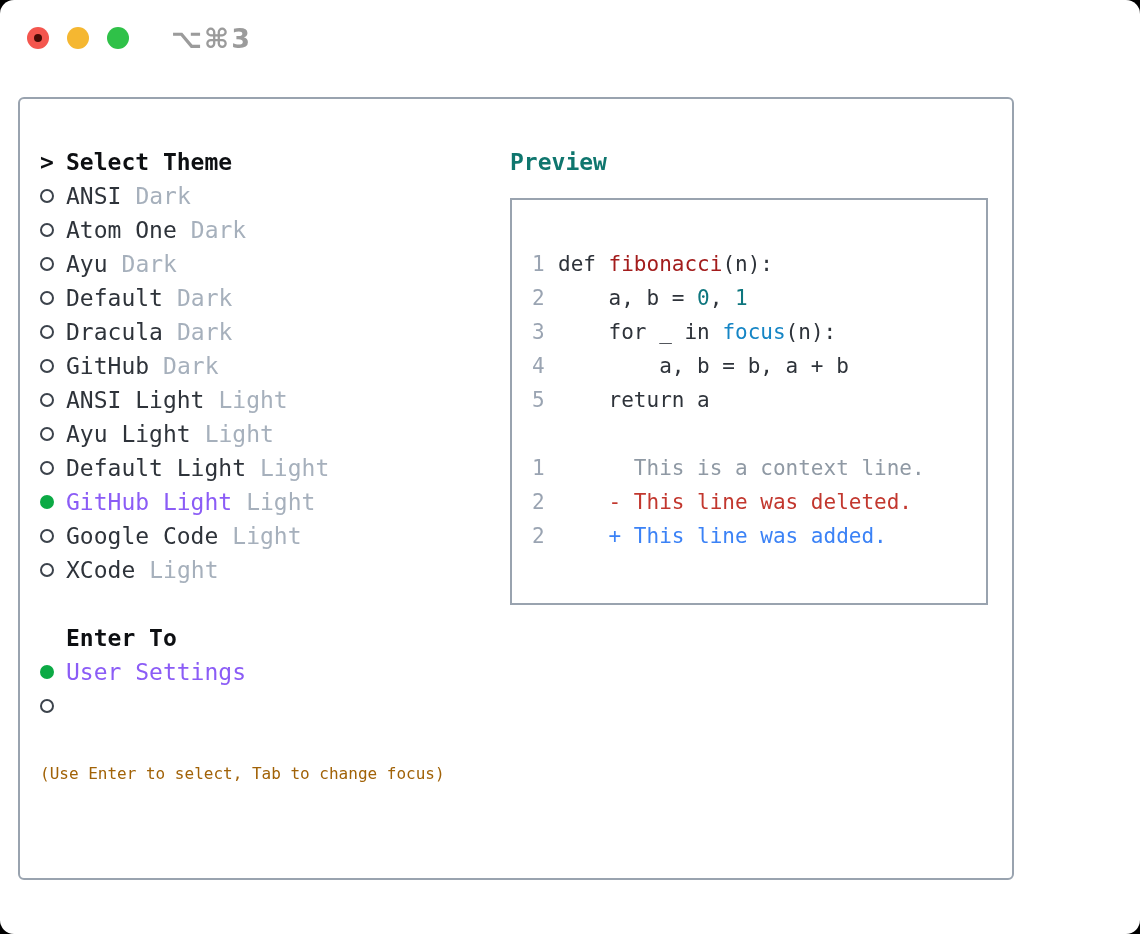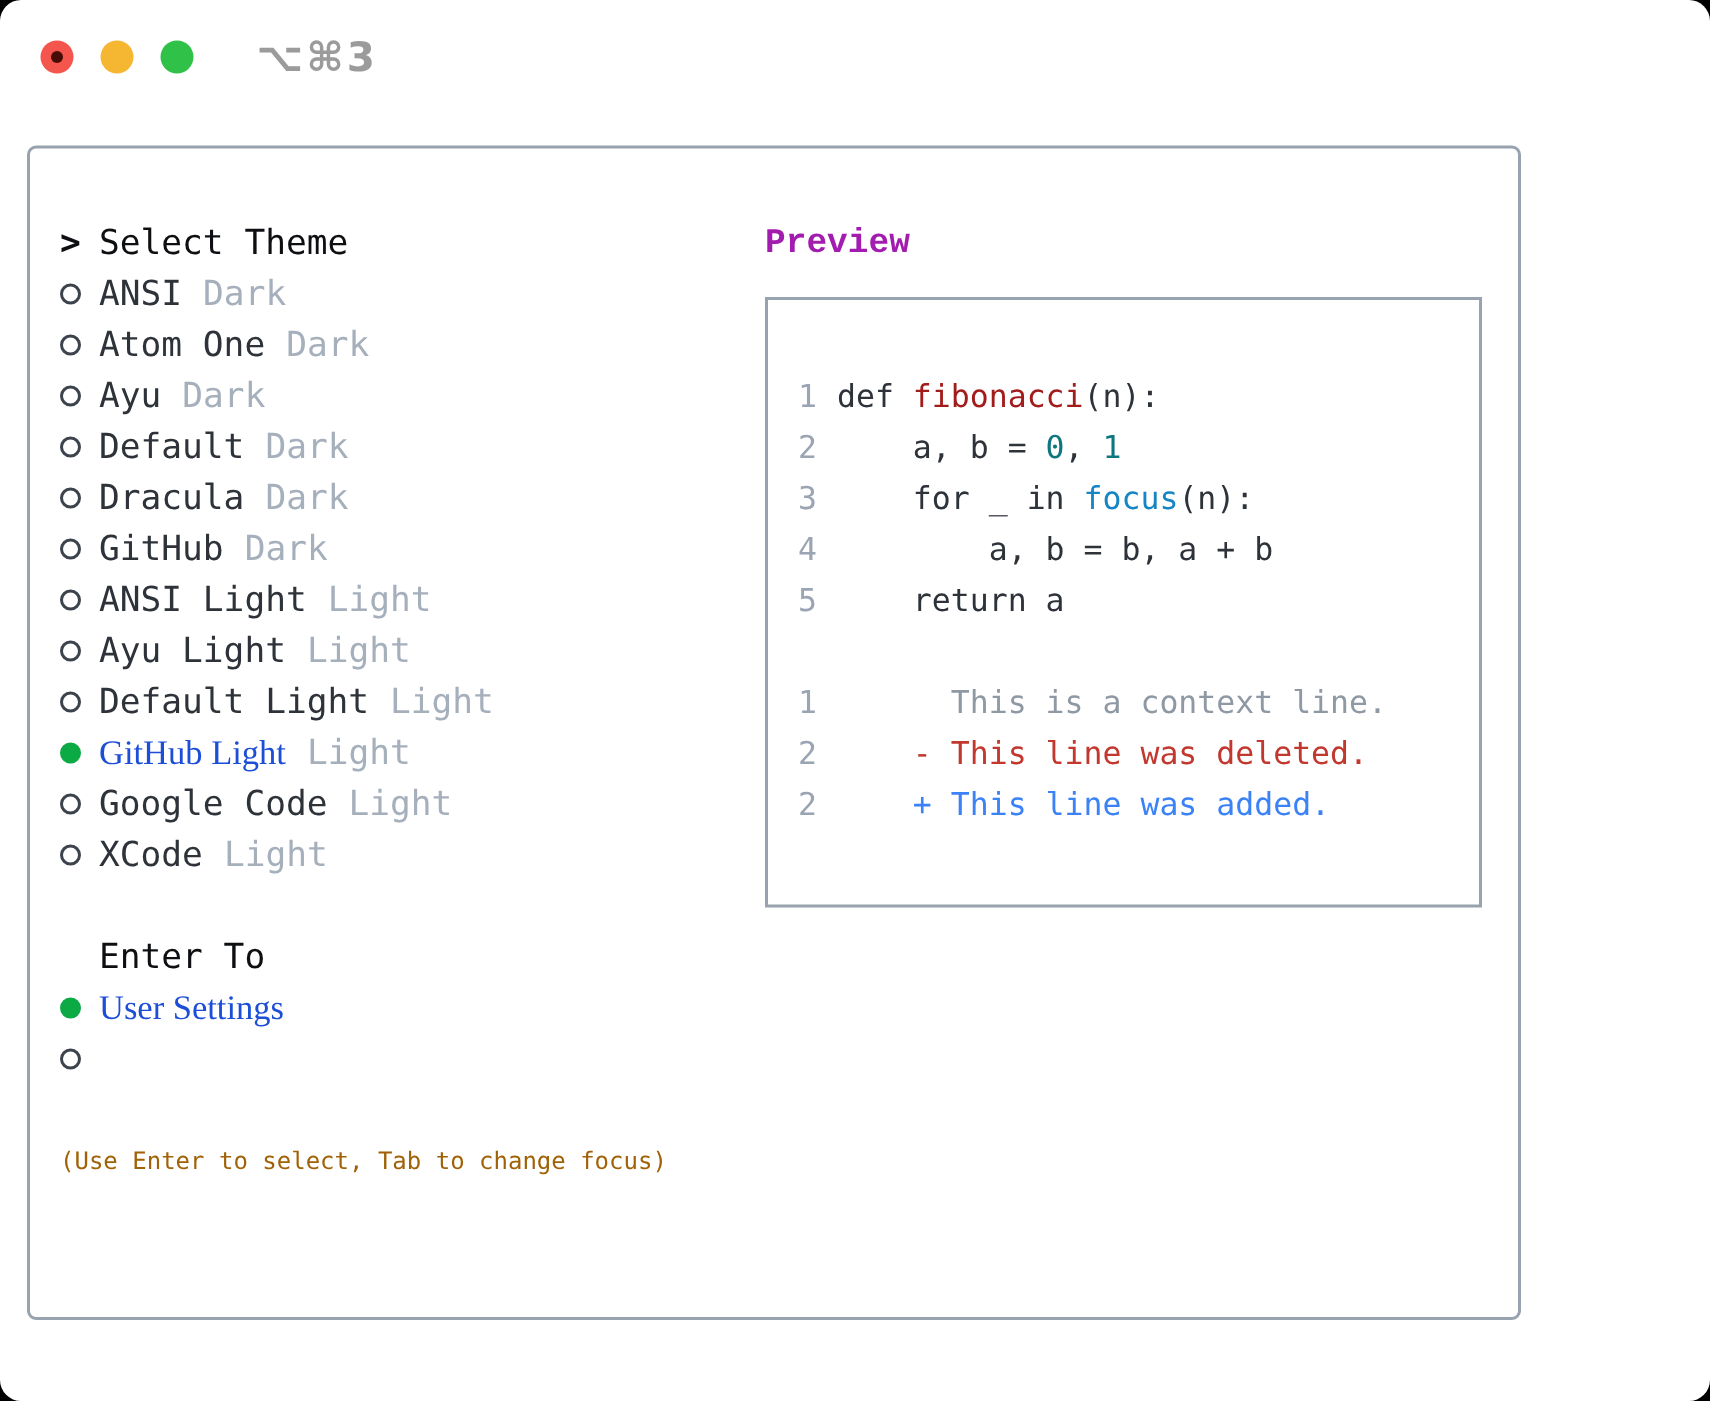--- a/index.html
+++ b/index.html
@@ -18,31 +18,31 @@
   .panel{
     position:absolute;left:18px;top:97px;width:996px;height:783px;
     border:2px solid #99a3af;border-radius:6px;box-sizing:border-box;
     display:flex;padding:46px 20px 0 20px;background:#fff;
   }
   .left-col{width:470px;flex-shrink:0;}
   .right-col{flex:1;}
   .row{display:flex;align-items:center;height:34px;font-size:23px;color:#2e333a;}
   .marker{width:26px;flex-shrink:0;display:flex;align-items:center;}
   .prefix{color:#0d0f12;font-weight:bold;font-size:23px;}
-  .title-text{font-weight:normal;color:#0d0f12;}
+  .title-text{font-weight:bold;color:#0d0f12;}
   .radio{width:14px;height:14px;border:2px solid #3c434c;border-radius:50%;box-sizing:border-box;}
   .radio.on{background:#0caa45;border-color:#0caa45;}
   .theme-name{white-space:pre;}
-  .row.selected .theme-name{color:#1d4ed8;font-family:Liberation Serif, serif;}
+  .row.selected .theme-name{color:#8b5cf6;}
   .variant{color:#a6b0bc;margin-left:14px;white-space:pre;}
   .spacer{height:34px;}
   .hint{width:450px;color:#a16207;font-size:16px;line-height:34px;}
   
   .preview-title{height:34px;display:flex;align-items:center;
-    font-size:23px;font-weight:bold;color:#a21caf;font-family:Liberation Mono, monospace;}
+    font-size:23px;font-weight:bold;color:#0f766e;}
   .preview-box{
     margin-top:19px;width:478px;height:407px;box-sizing:border-box;
     border:2px solid #99a3af;padding:47px 0 0 20px;background:#fff;overflow:hidden;
   }
   .code-line{display:flex;align-items:center;height:34px;font-size:21px;}
   .line-num{color:#9aa4b2;width:26px;flex-shrink:0;}
   .code-text{white-space:pre;}
   .tok-plain{color:#2e333a;}
   .tok-function{color:#a31c1c;}
   .tok-builtin{color:#1585c5;}

